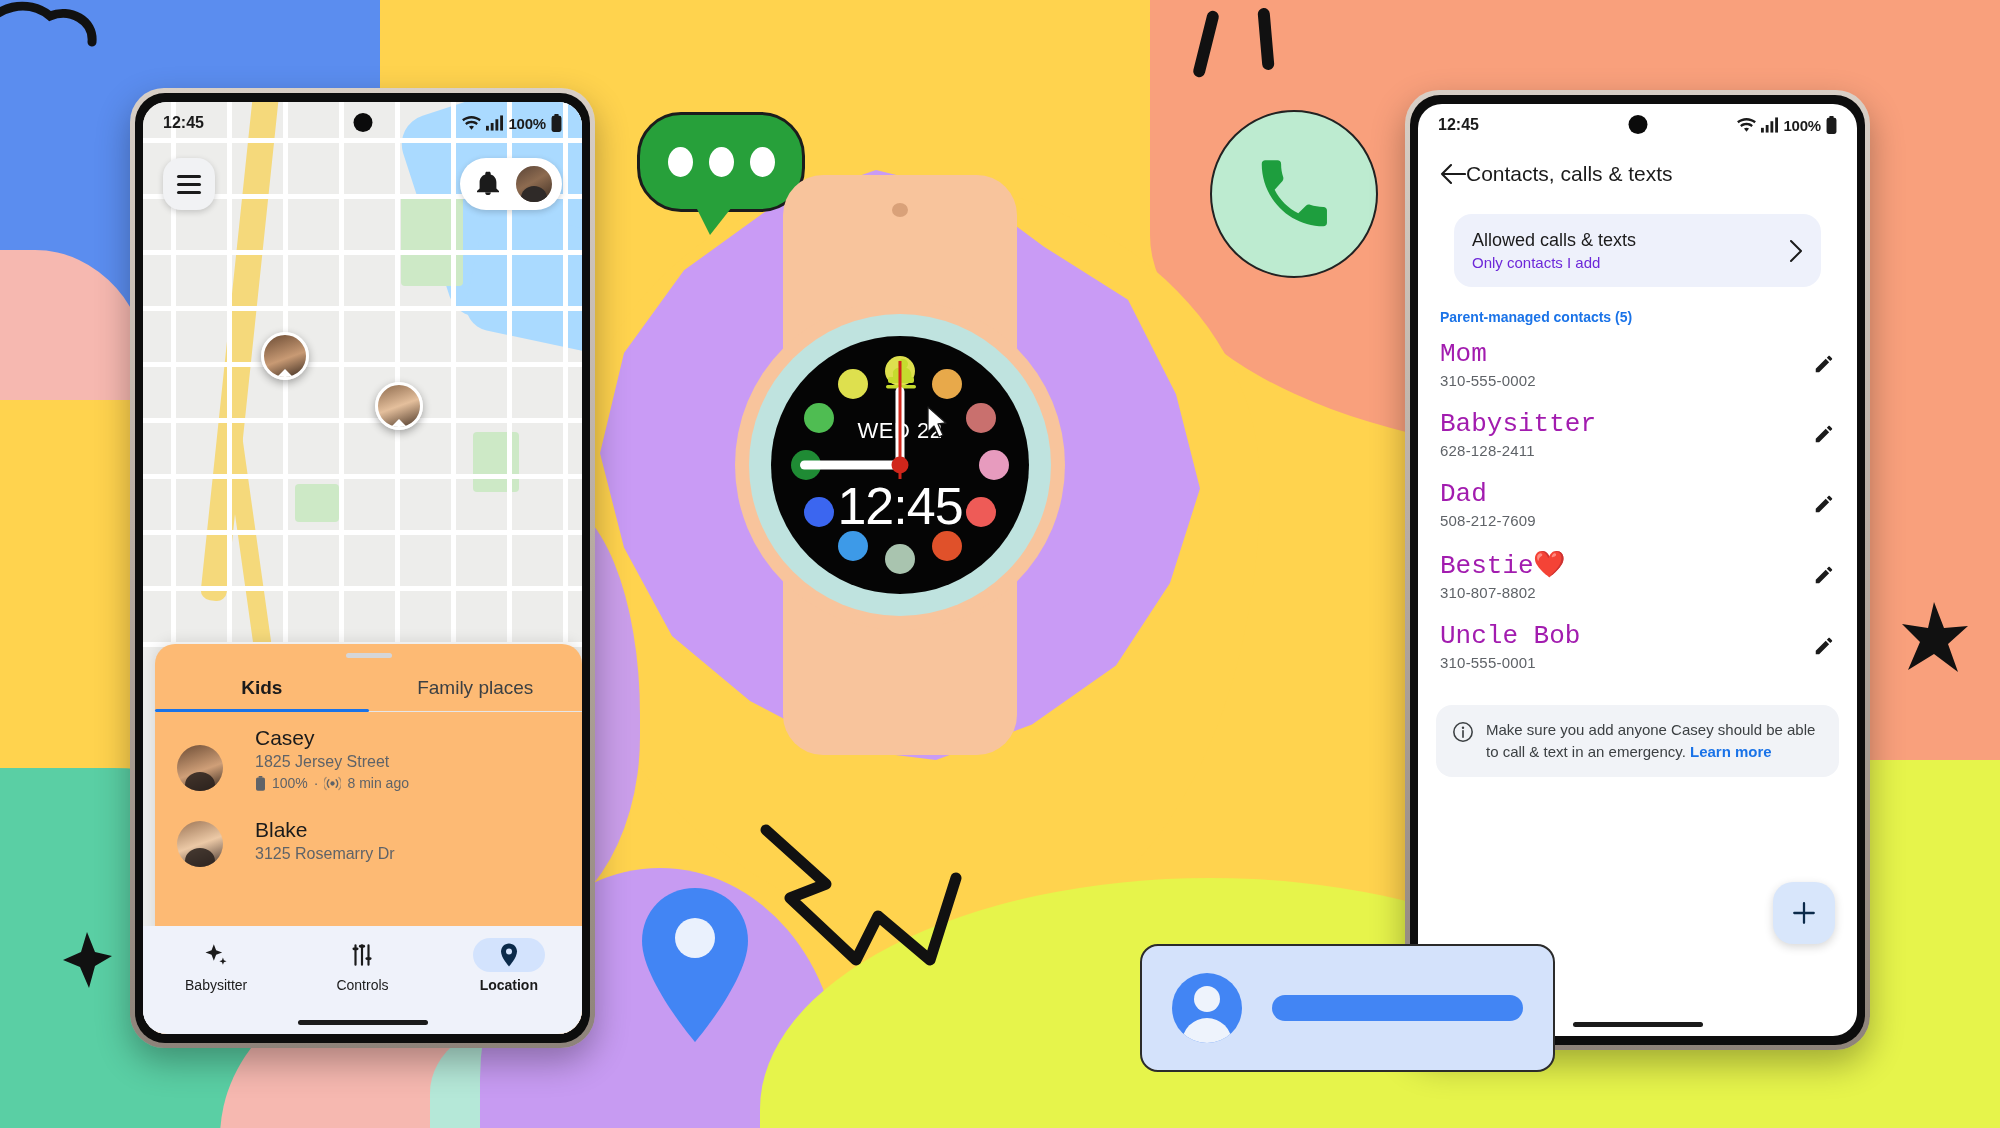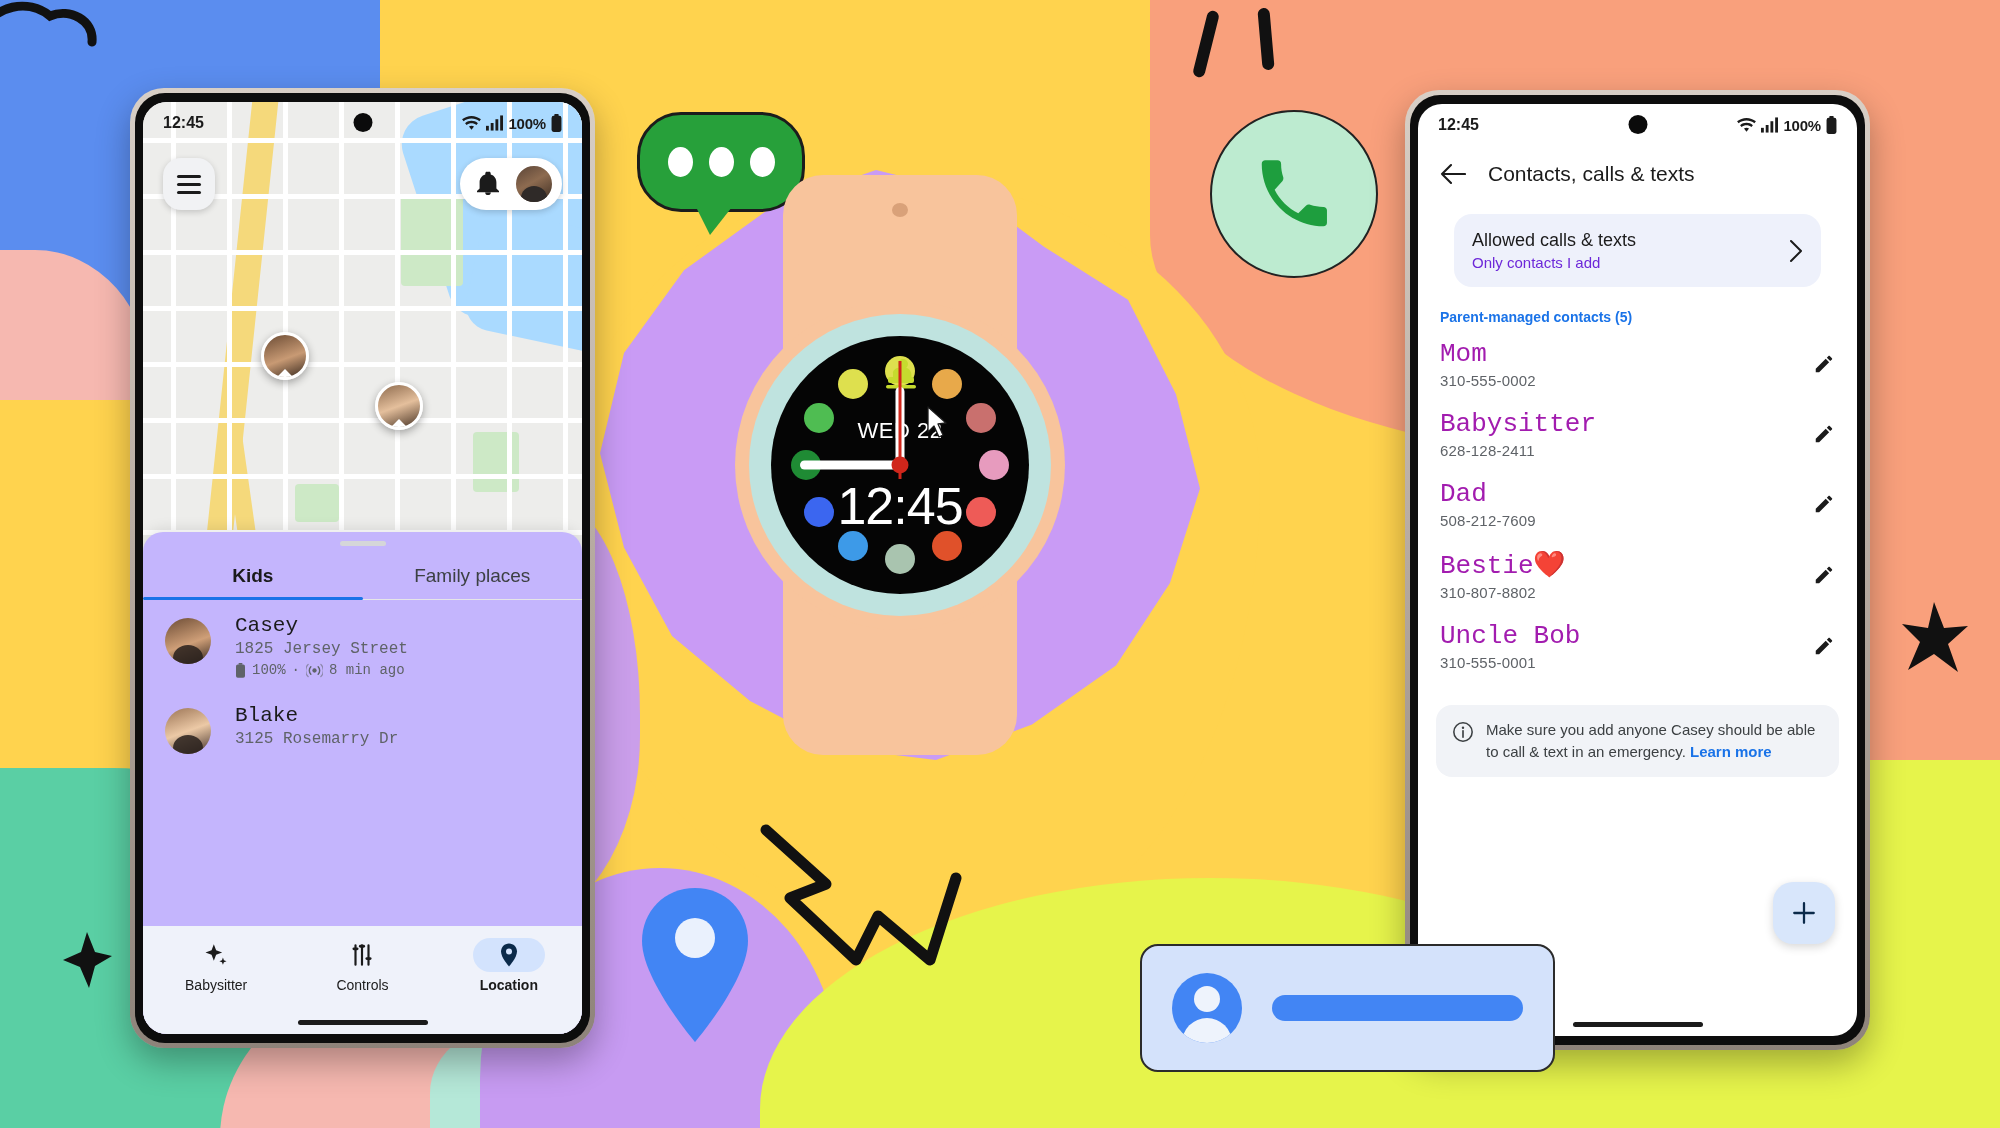--- a/index.html
+++ b/index.html
@@ -236,39 +236,39 @@
 
   .locate-btn {
     position: absolute; right: 24px; bottom: 175px;
     width: 54px; height: 54px; border-radius: 16px; background: #fff;
     display: flex; align-items: center; justify-content: center;
     box-shadow: 0 3px 10px rgba(0,0,0,.25); z-index: 12;
   }
 
   
   .sheet {
-    position: absolute; left: 0; right: 0; bottom: 0; height: 502px;
-    background: #c4b5fd; border-radius: 20px 20px 0 0; z-index: 15;
+    position: absolute; left: 12px; right: 0; bottom: 0; height: 390px;
+    background: #fdba74; border-radius: 20px 20px 0 0; z-index: 15;
     box-shadow: 0 -3px 14px rgba(0,0,0,.10);
   }
   .sheet-handle {
     width: 46px; height: 5px; border-radius: 3px; background: #d5d6d9;
     margin: 9px auto 0;
   }
   .tabs { display: flex; border-bottom: 1px solid #E6E6E8; margin-top: 6px; }
   .tab {
     flex: 1; text-align: center; padding: 13px 0 12px;
     font-size: 19px; color: #3c4043; position: relative;
   }
   .tab.active { font-weight: 700; color: #1b1b1b; }
   .tab.active::after {
     content:""; position: absolute; left: 0; right: 0; bottom: -1px;
     height: 3px; background: #1A73E8; border-radius: 2px;
   }
-  .person { display: flex; gap: 24px; padding: 14px 22px 4px; align-items: flex-start; font-family: Liberation Mono, monospace; }
+  .person { display: flex; gap: 32px; padding: 14px 22px 4px; align-items: flex-end; }
   .person-av {
     width: 46px; height: 46px; border-radius: 50%; flex: none; margin-top: 4px;
     overflow: hidden; position: relative;
   }
   .av-casey { background: linear-gradient(160deg,#6b4b34,#cf9f78 55%,#2e221a); }
   .av-blake { background: linear-gradient(160deg,#9a7354,#ecc9a6 50%,#40302a); }
   .person-av::after {
     content:""; position:absolute; left:50%; top:58%; transform:translateX(-50%);
     width:30px; height:26px; border-radius:50% 50% 0 0; background:rgba(40,32,28,.85);
   }
@@ -288,21 +288,21 @@
   }
   .nav-item.active .nav-icon-wrap { background: #D3E3FD; }
   .nav-label { font-size: 14px; color: #1b1b1b; }
   .nav-item.active .nav-label { font-weight: 600; }
   .gesture-bar {
     position: absolute; bottom: 9px; left: 50%; transform: translateX(-50%);
     width: 130px; height: 5px; border-radius: 3px; background: #1b1b1b; z-index: 22;
   }
 
   
-  .r-appbar { display: flex; align-items: center; gap: 22px; padding: 16px 22px 10px; }
+  .r-appbar { display: flex; align-items: center; padding: 16px 22px 10px; }
   .r-title { font-size: 21px; color: #1b1b1b; }
   .allowed-card {
     margin: 18px 36px 0; background: #EEF1FB; border-radius: 18px;
     padding: 16px 18px; display: flex; align-items: center; justify-content: space-between;
   }
   .allowed-title { font-size: 18px; color: #1b1b1b; margin-bottom: 3px; }
   .allowed-sub { font-size: 15px; color: #6d28d9; }
   .section-label {
     font-size: 14px; color: #1A73E8; font-weight: 600;
     padding: 22px 22px 4px;

